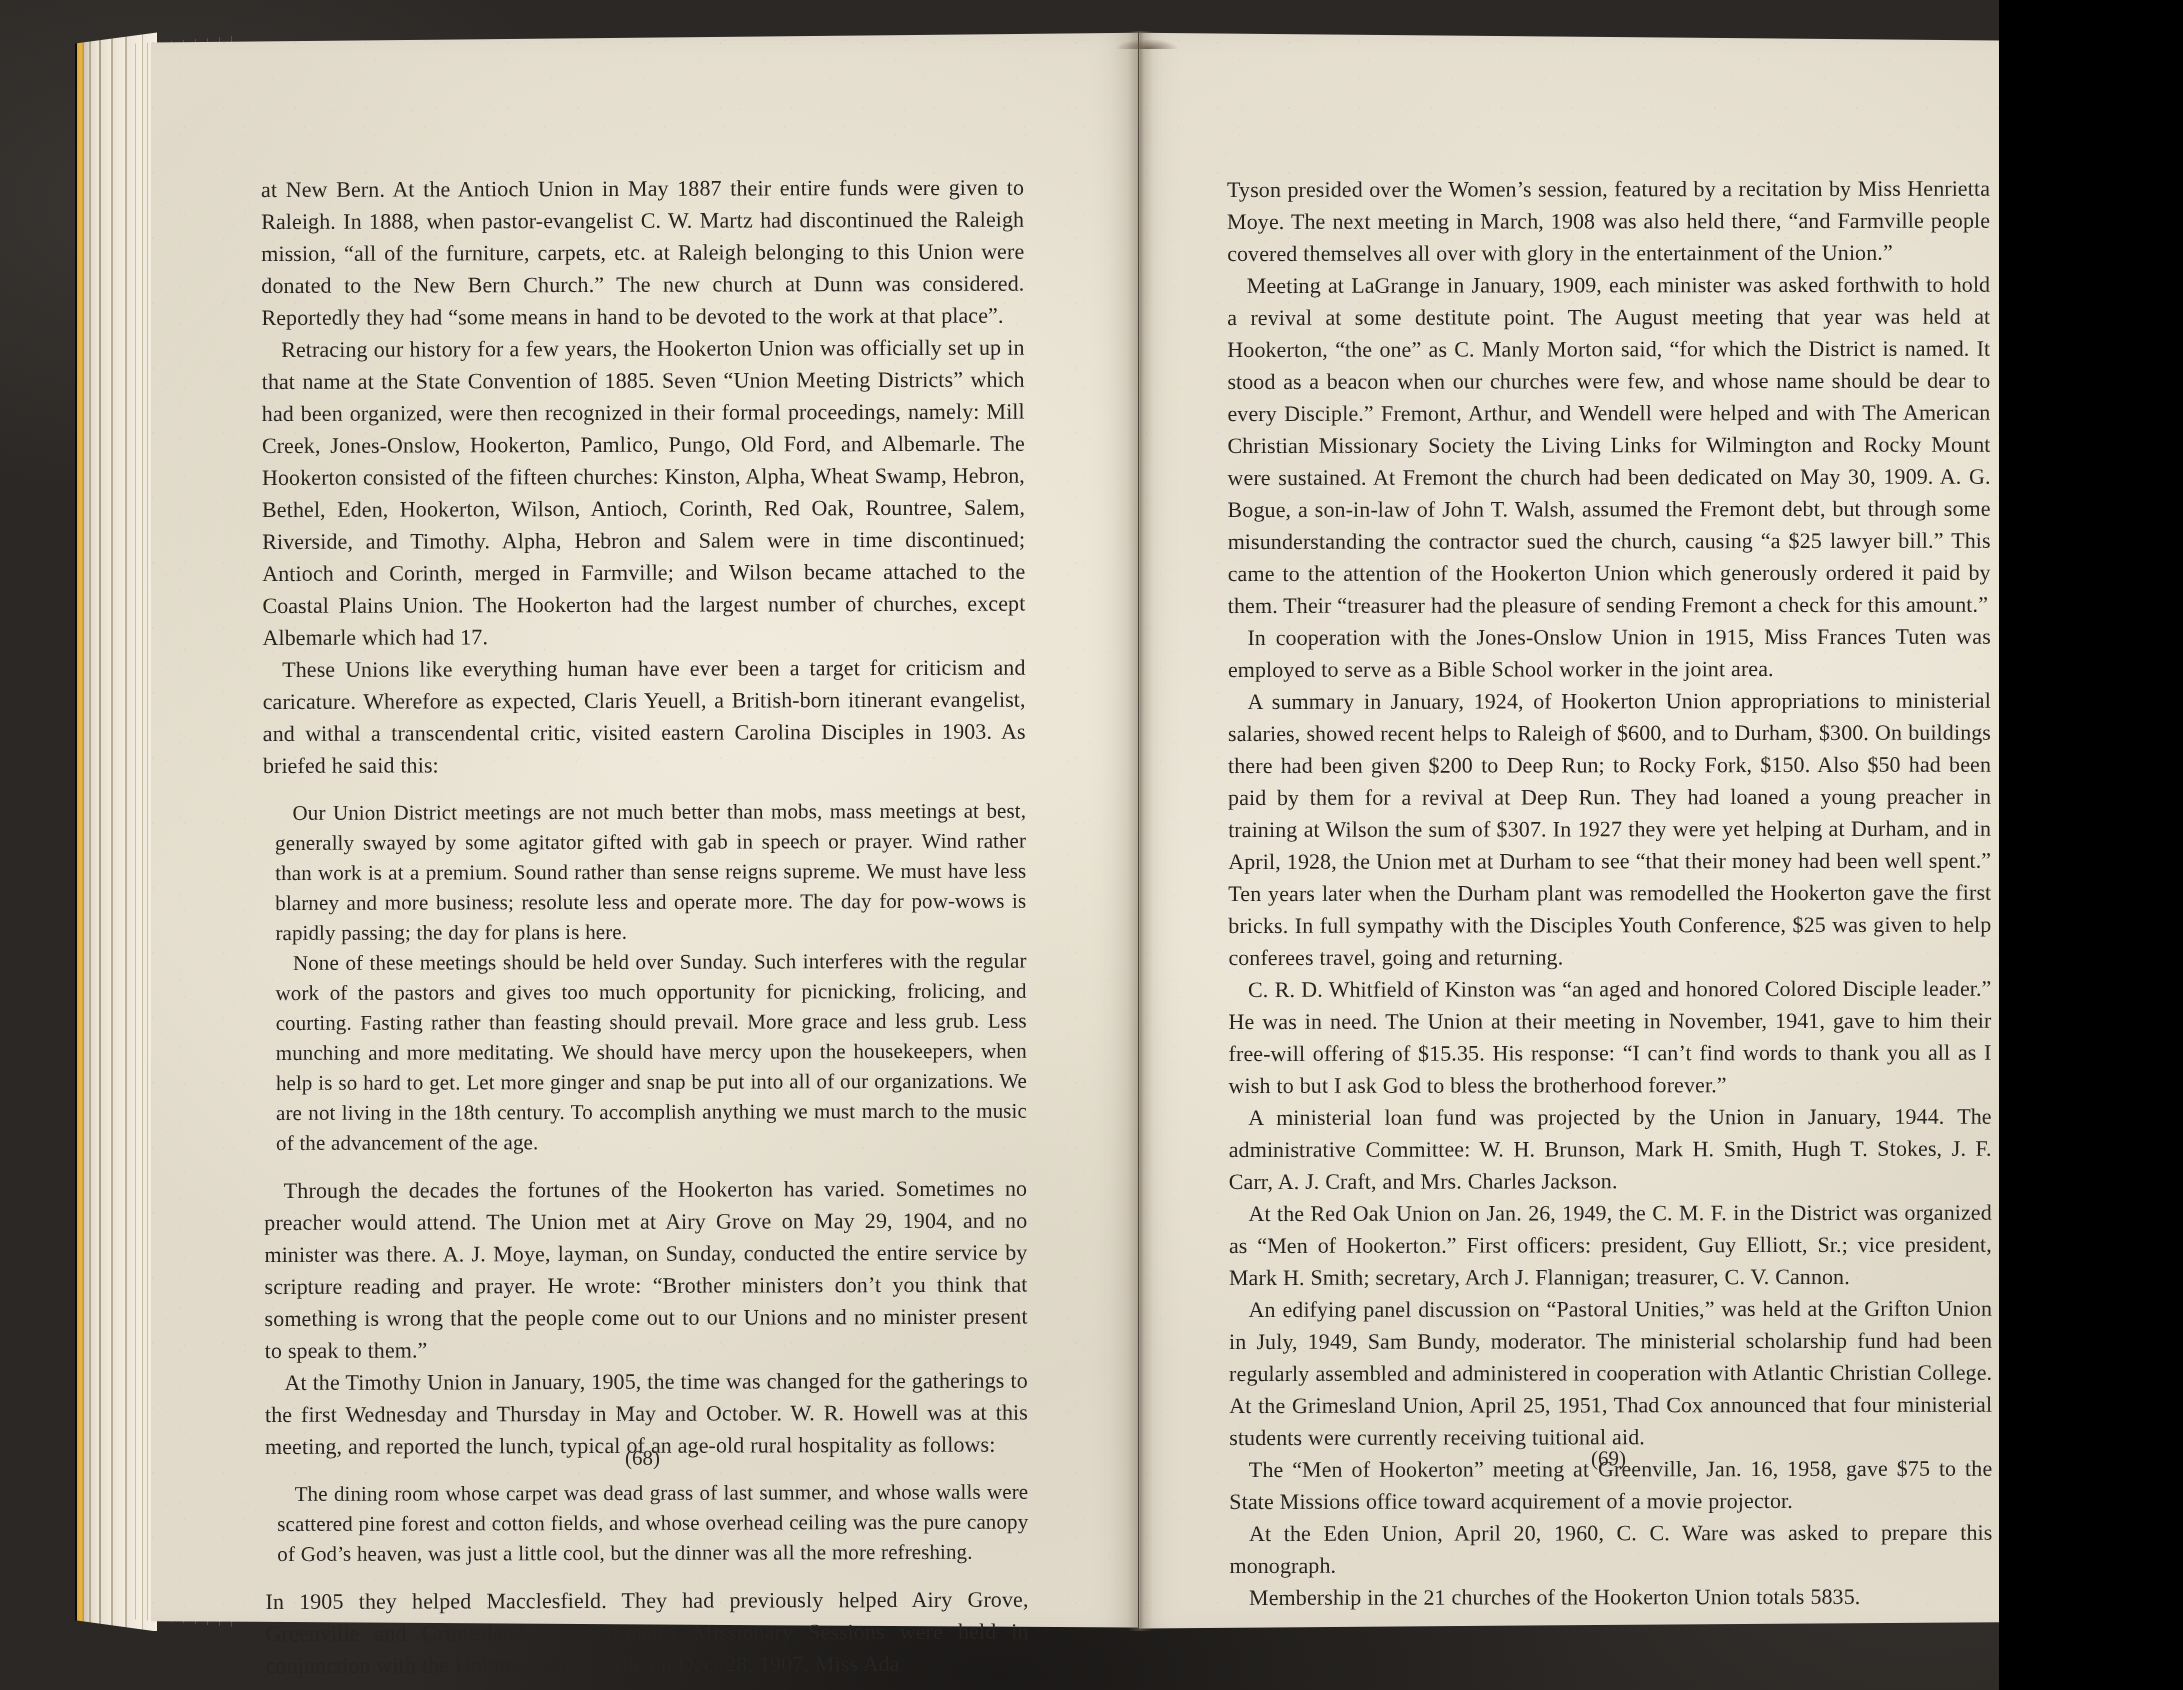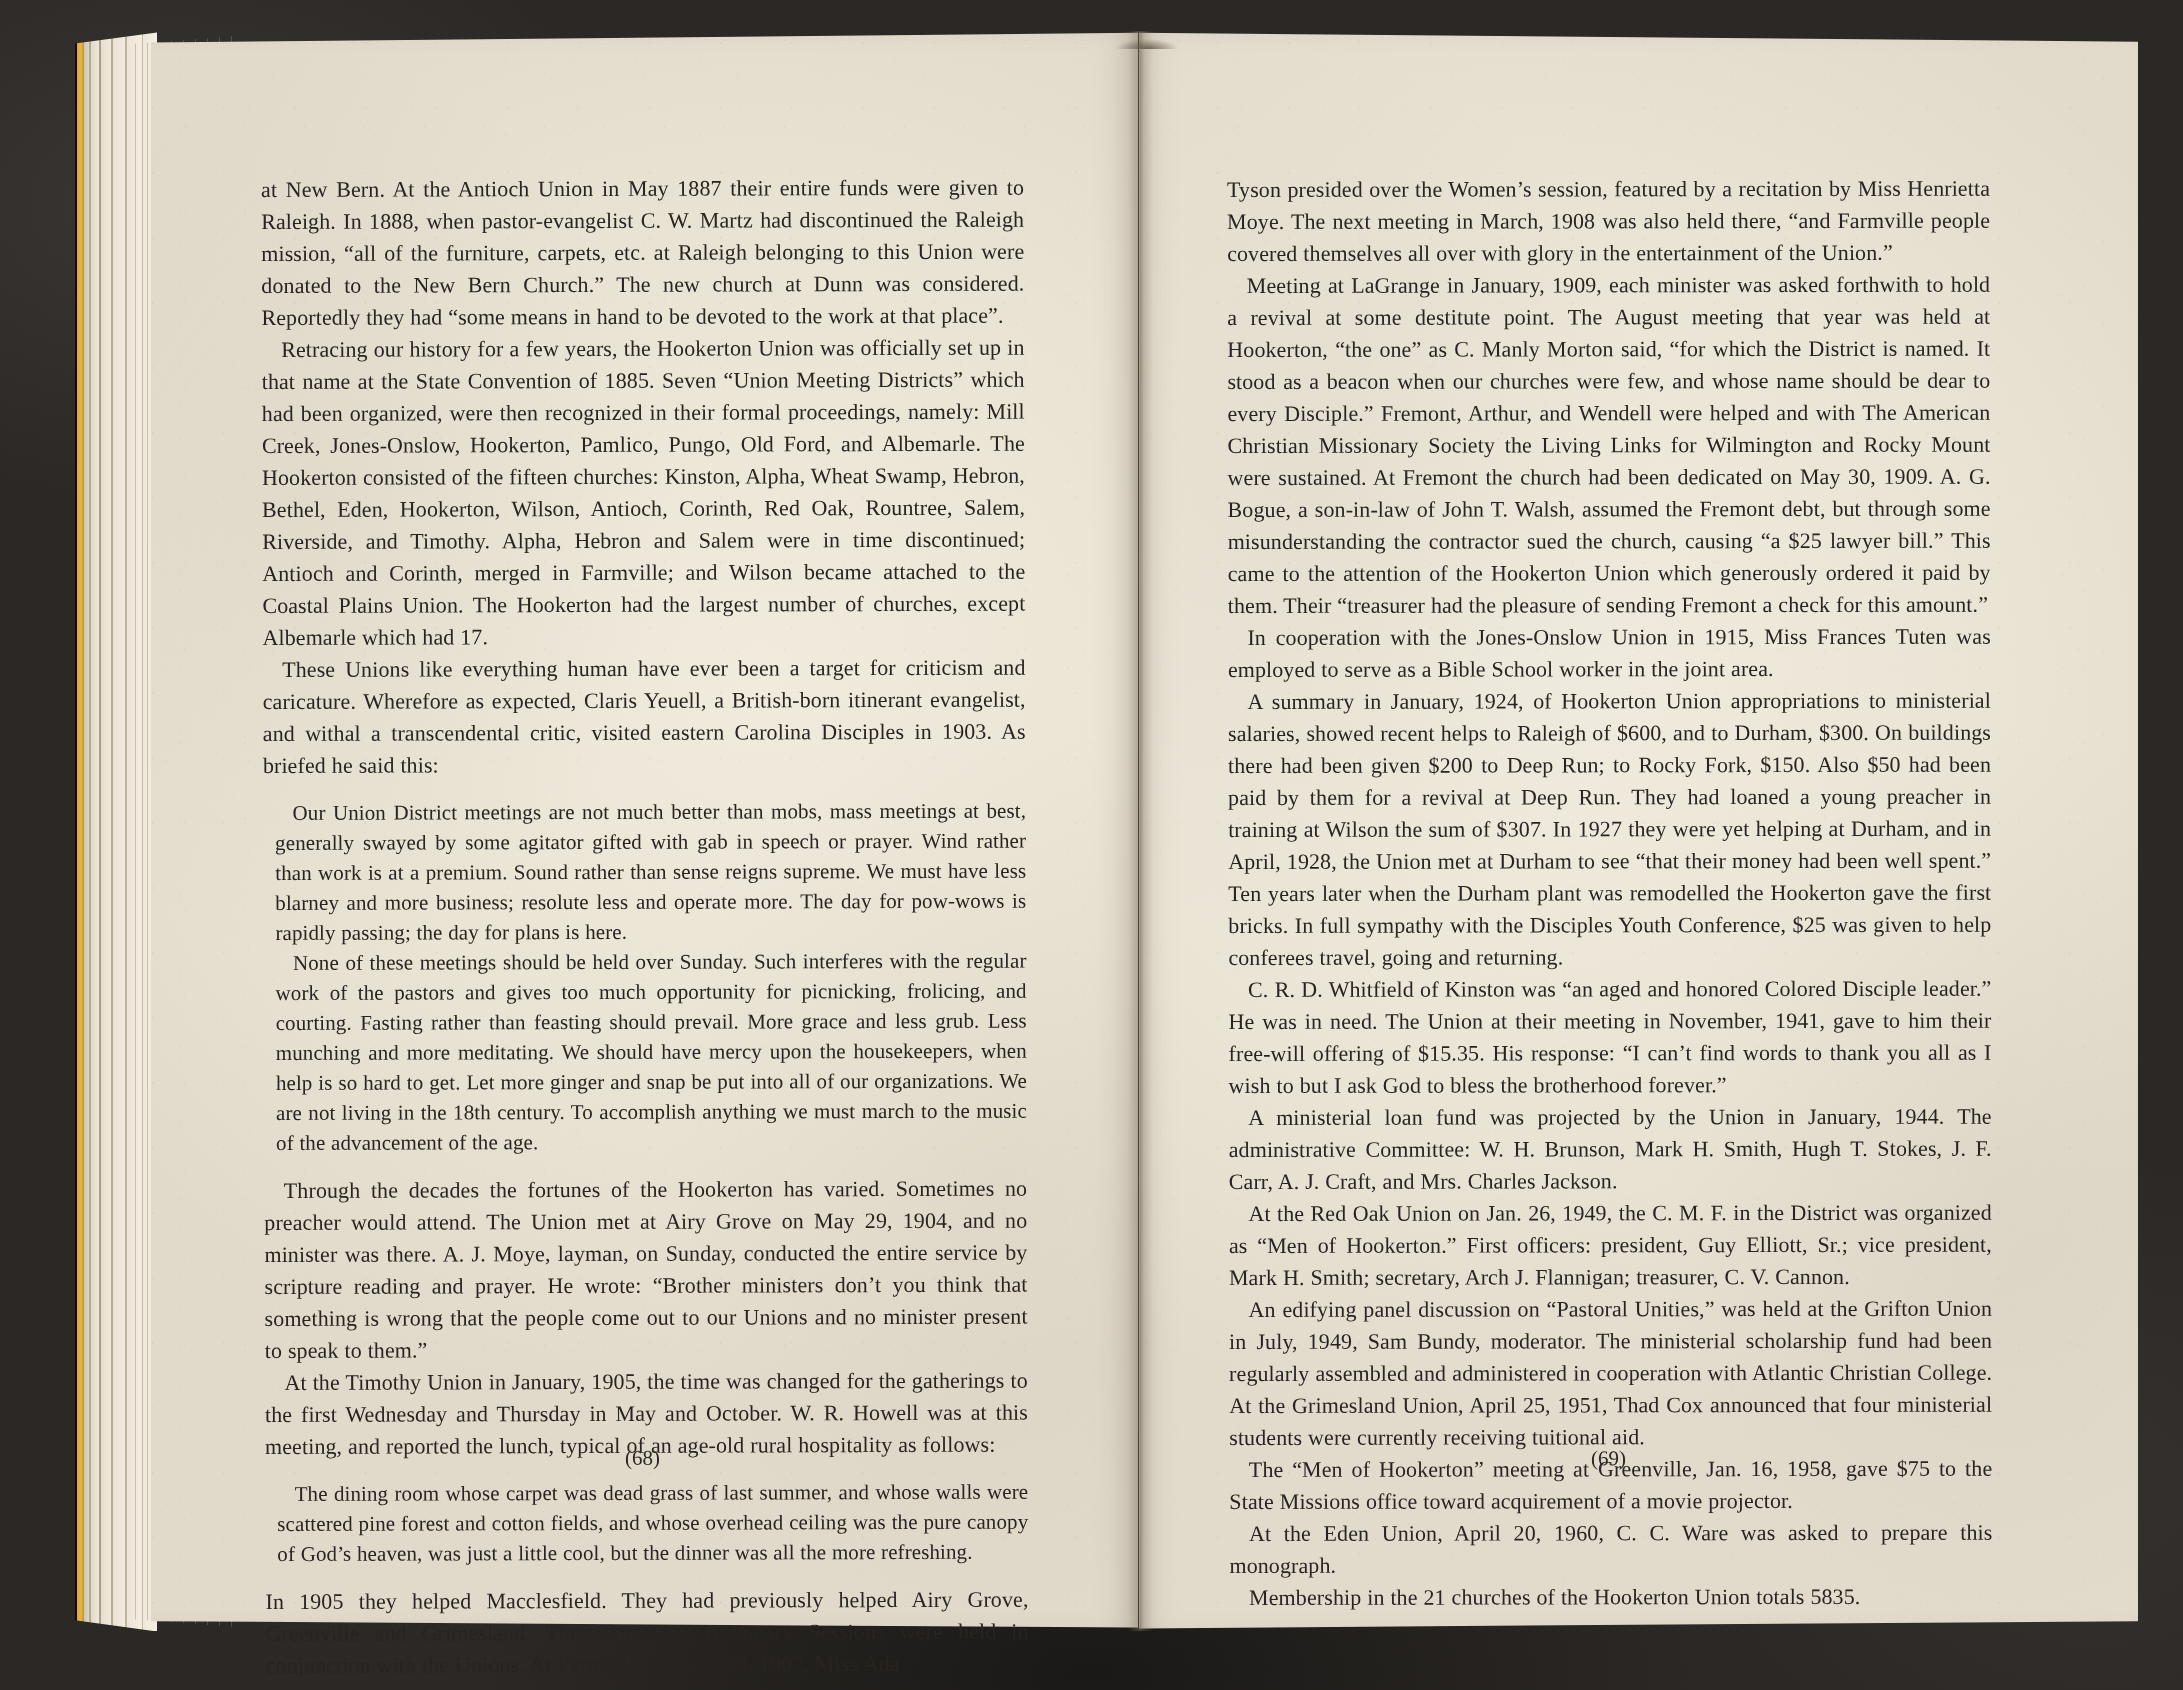--- a/index.html
+++ b/index.html
@@ -9,21 +9,21 @@
   }
   body {
     width: 2183px;
     height: 1690px;
     overflow: hidden;
     font-family: "Liberation Serif", "DejaVu Serif", serif;
   }
 
   #scan {
     position: relative;
-    width: 2183px;
+    width: 1999px;
     height: 1690px;
     background: #2b2825;
     overflow: hidden;
   }
 
   
   #scan::before {
     content: "";
     position: absolute;
     inset: 0;

